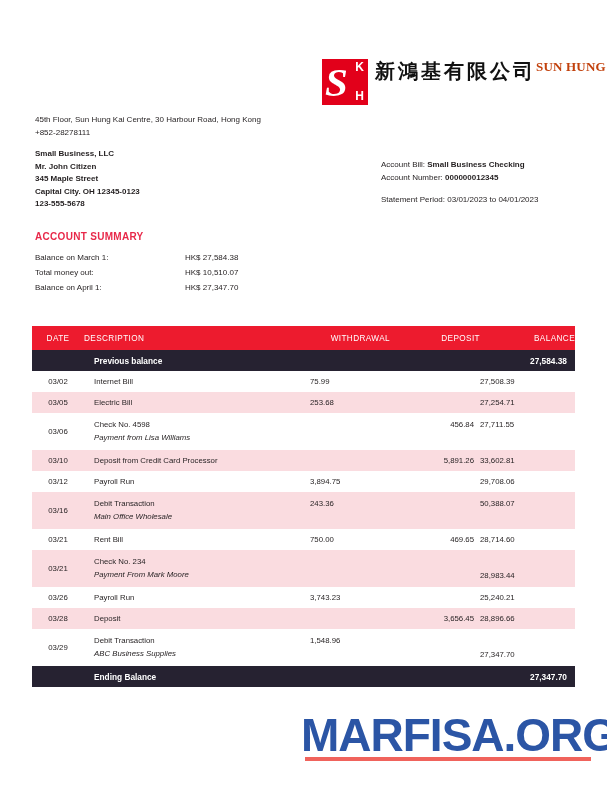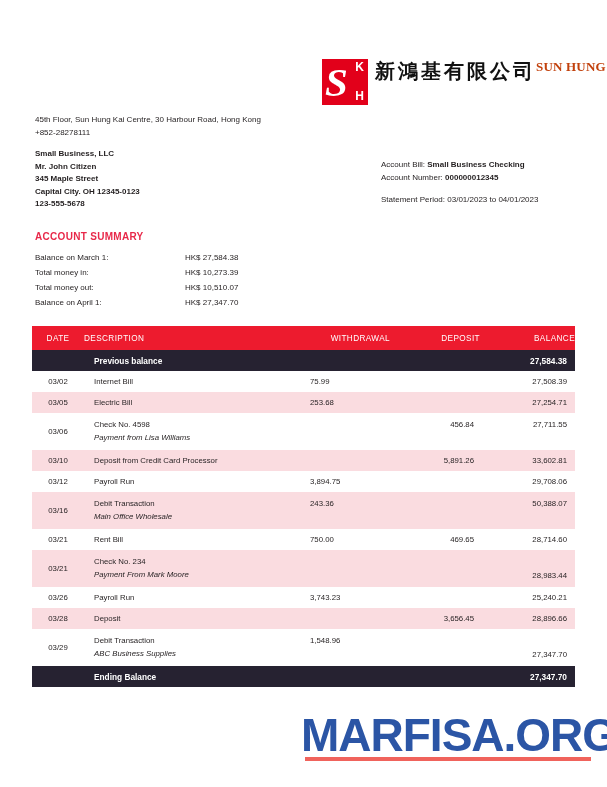--- a/index.html
+++ b/index.html
@@ -191,21 +191,21 @@
     vertical-align: middle;
     color: #231f20;
   }
   .txn-table tbody tr.data-row.tall td { height: 37px; }
   .txn-table tbody tr.alt td { background: #fadce0; }
 
   td.d-date { text-align: center; font-size: 7.8px; }
   td.d-desc { padding-left: 10px; text-align: left; }
   td.d-wd   { text-align: left; padding-left: 30px; }
   td.d-dep  { text-align: right; padding-right: 6px; }
-  td.d-bal  { text-align: right; padding-right: 8px; }
+  td.d-bal  { text-align: left; padding-right: 8px; }
 
   .desc-main { display: block; line-height: 11px; }
   .desc-sub  { display: block; font-style: italic; line-height: 12px; margin-top: 2px; }
 
   .wd-inner  { display: block; }
   .bal-inner { display: block; }
   .tall td.d-wd .wd-inner   { position: relative; top: -7px; }
   .tall td.d-dep .dep-inner { position: relative; top: -7px; }
   .tall td.d-bal .bal-inner { position: relative; top: -7px; }
   .tall.sub-low td.d-bal .bal-inner { position: relative; top: 7px; }
@@ -278,24 +278,20 @@
 <div class="statement-period">Statement Period: 03/01/2023 to 04/01/2023</div>
 
 <div class="summary-title">ACCOUNT SUMMARY</div>
 <table class="summary-table">
   <tbody>
     <tr>
       <td class="lbl">Balance on March 1:</td>
       <td class="amt">HK$ 27,584.38</td>
     </tr>
     <tr>
-      <td class="lbl">Total money in:</td>
-      <td class="amt">HK$ 10,273.39</td>
-    </tr>
-    <tr>
       <td class="lbl">Total money out:</td>
       <td class="amt">HK$ 10,510.07</td>
     </tr>
     <tr>
       <td class="lbl">Balance on April 1:</td>
       <td class="amt">HK$ 27,347.70</td>
     </tr>
   </tbody>
 </table>
 

